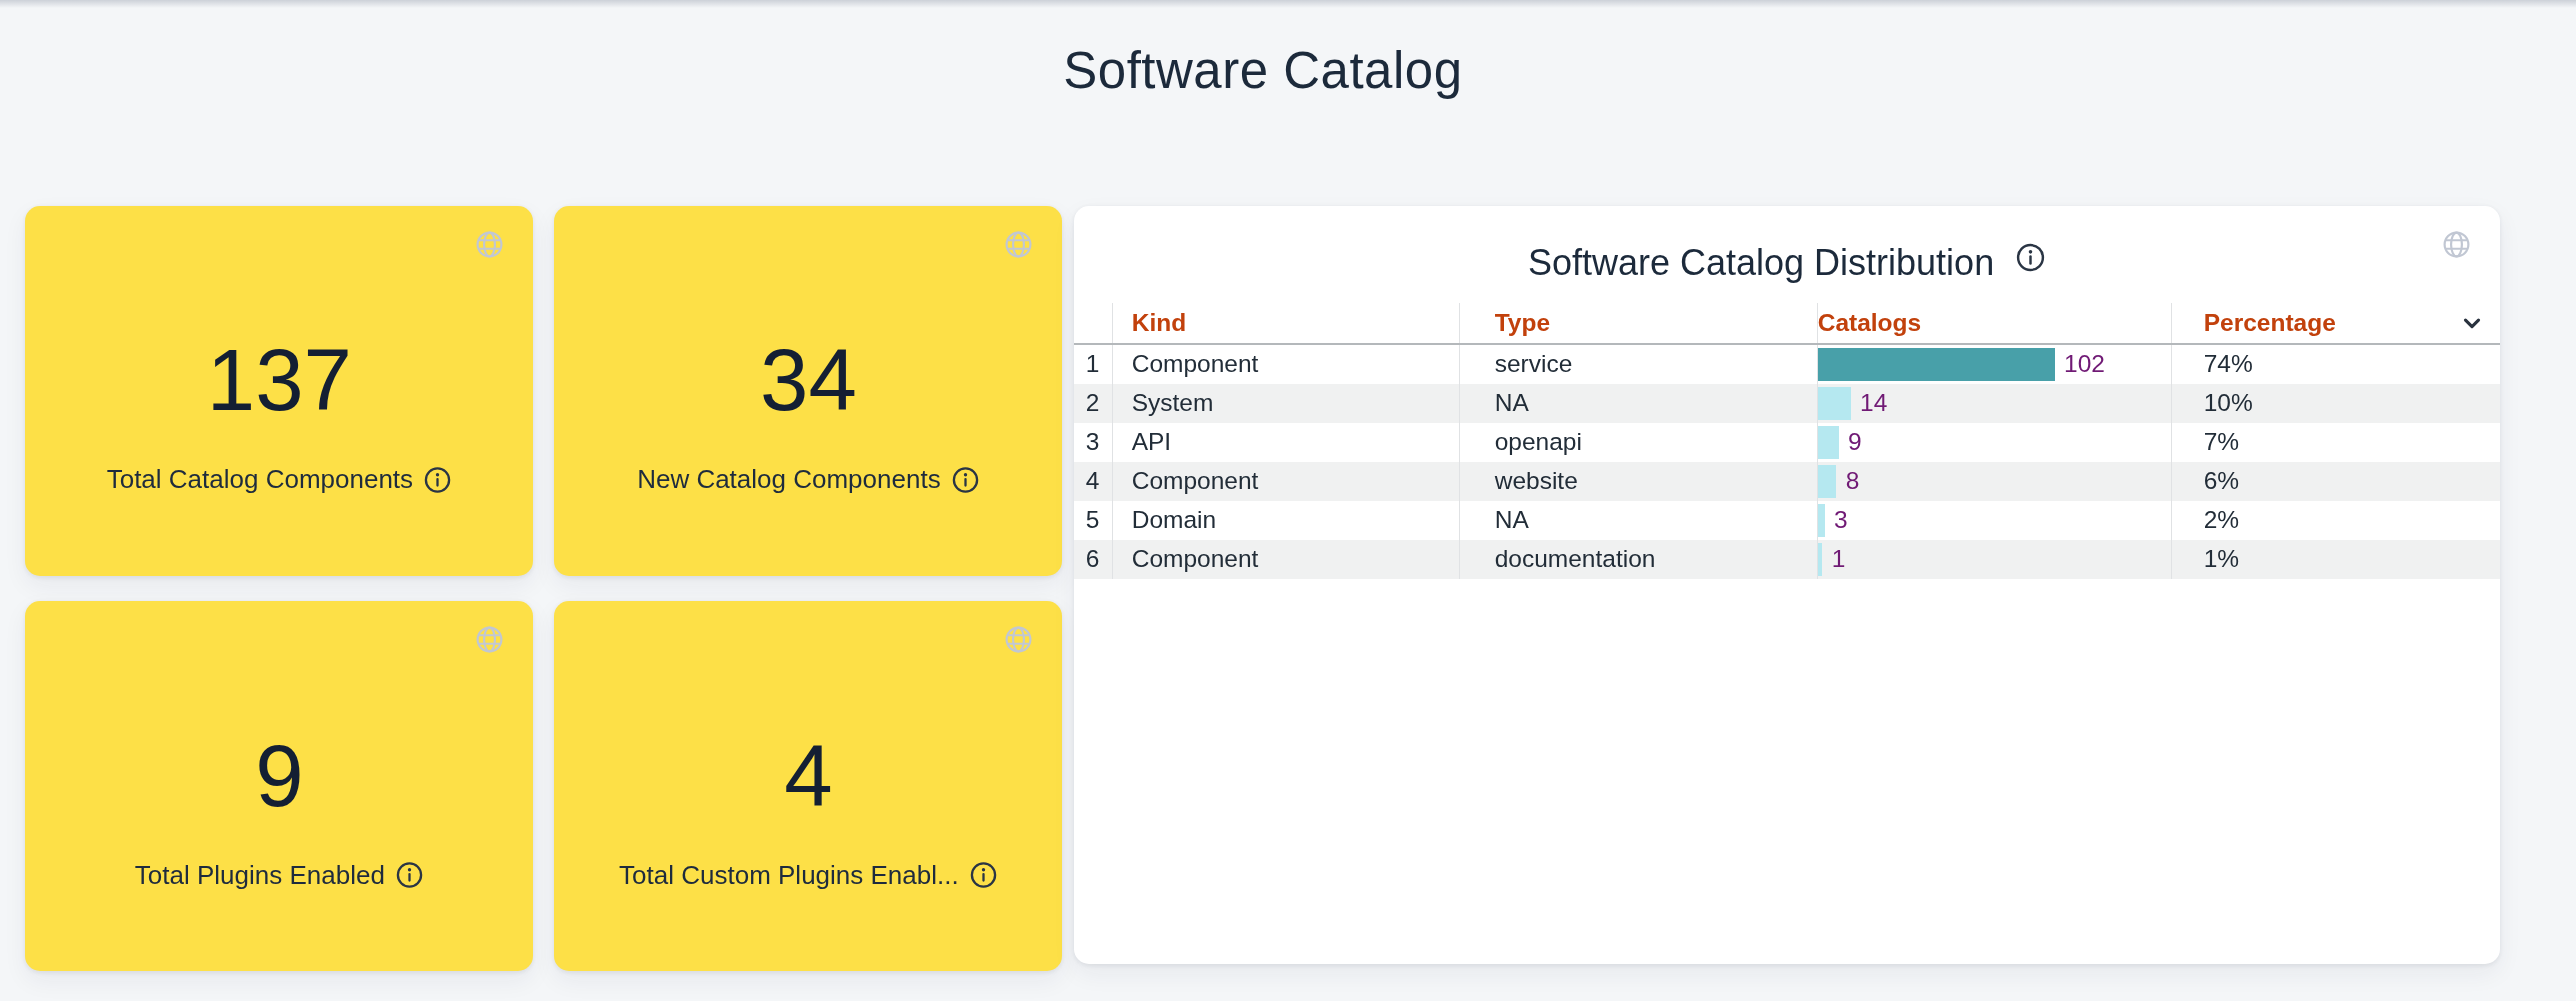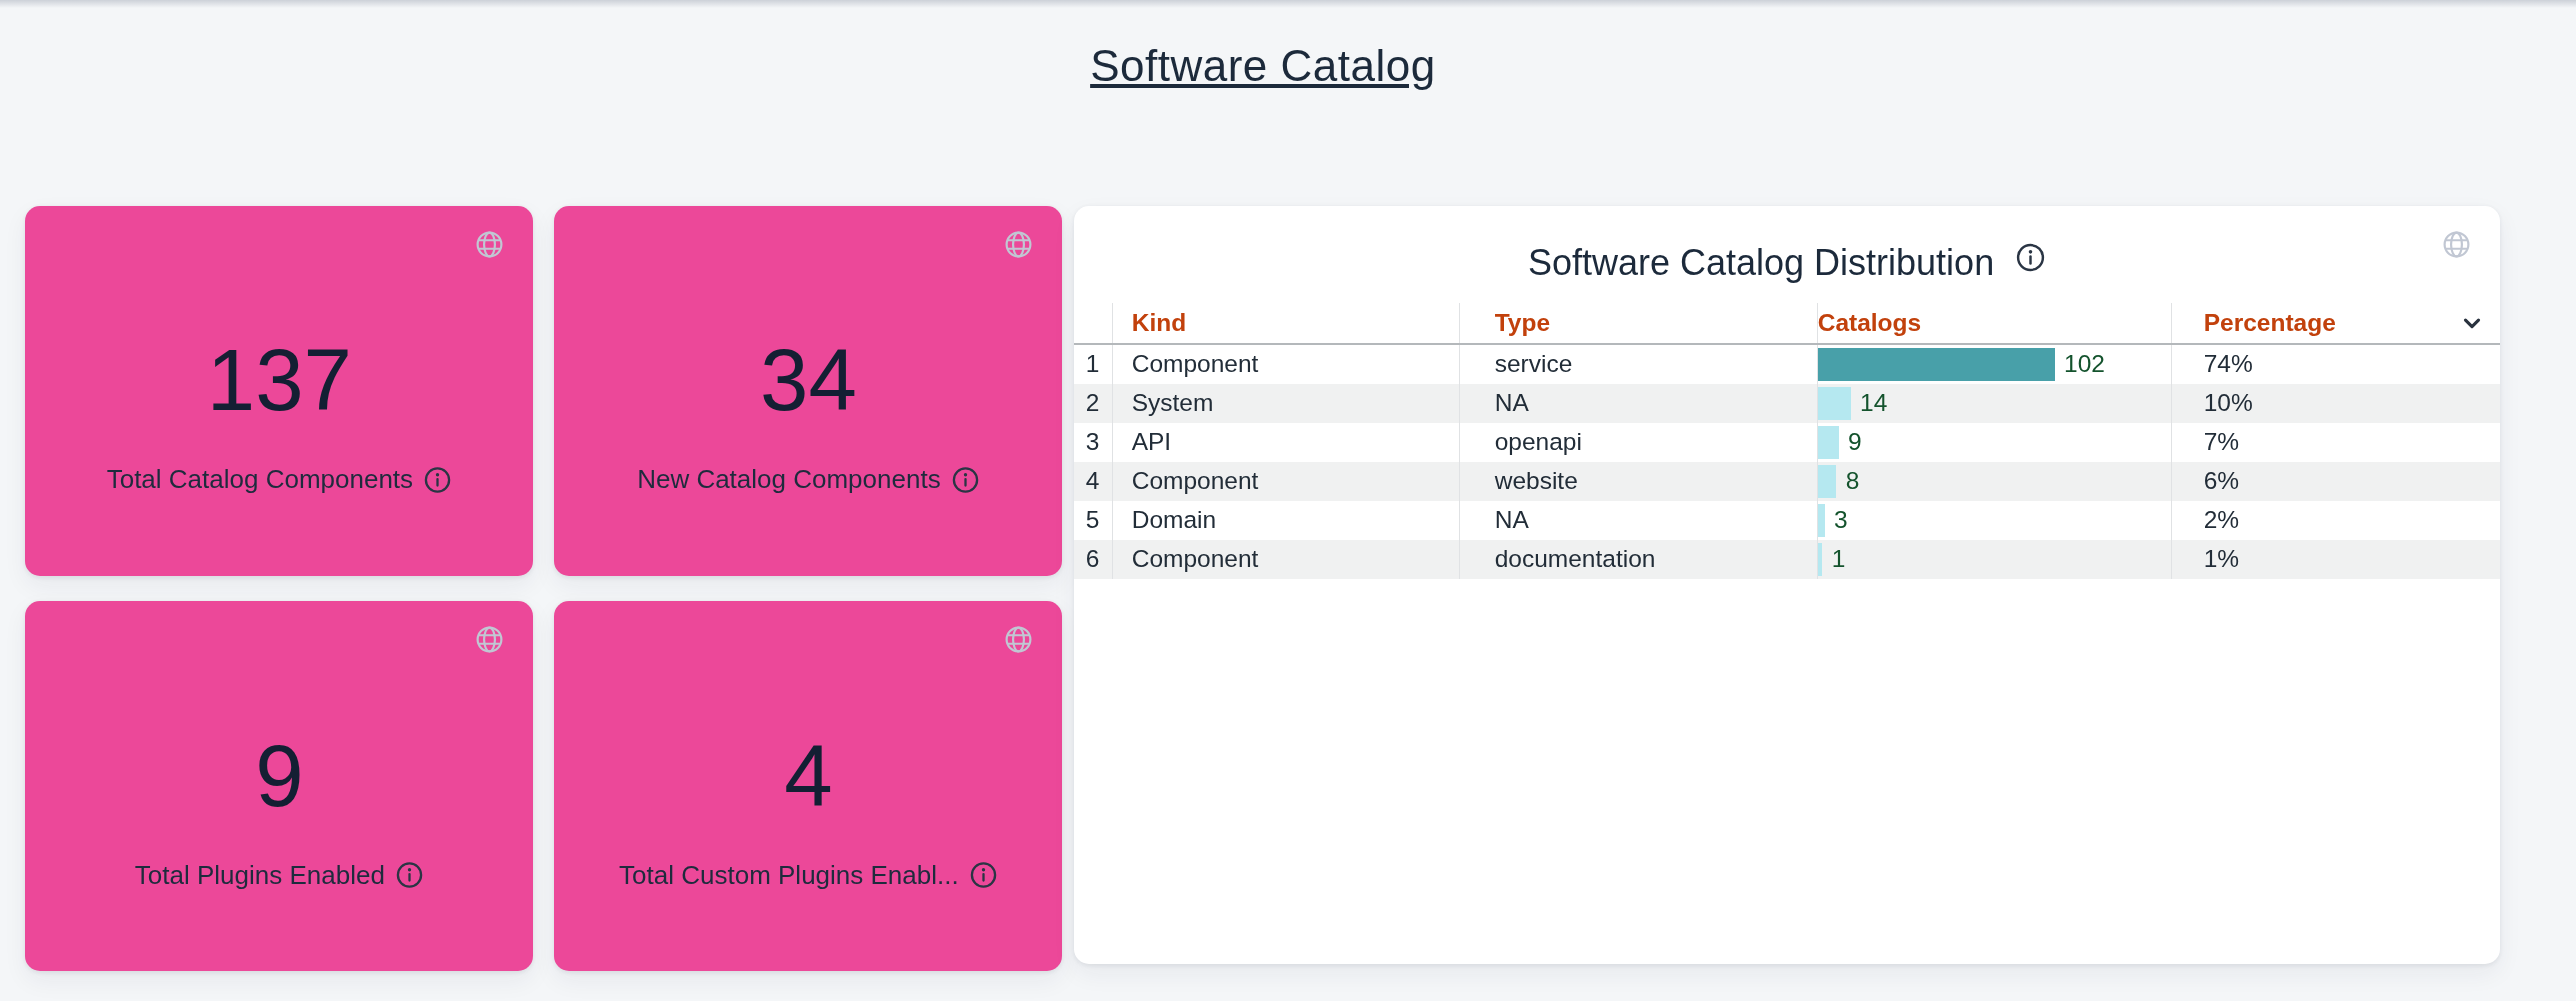--- a/index.html
+++ b/index.html
@@ -10,37 +10,36 @@
     -webkit-font-smoothing:antialiased;
   }
   .top-shade{
     position:absolute;top:0;left:0;width:2576px;height:7.5px;
     background:linear-gradient(180deg, rgba(140,148,164,0.38), rgba(140,148,164,0));
     pointer-events:none;
   }
   .page-title{
     margin:41px 0 0 25.4px;width:2475px;
     text-align:center;
-    font-size:44px;font-weight:500;letter-spacing:0.5px;
+    font-size:51px;font-weight:500;letter-spacing:0.5px;
     color:#1c2a3b;
-    text-decoration:underline;
   }
   .layout{
     position:absolute;top:206px;left:25.4px;width:2475px;
     display:flex;gap:11.3px;align-items:flex-start;
   }
   .cards-grid{
     display:grid;
     grid-template-columns:508px 508px;
     grid-auto-rows:370px;
     gap:25.4px 21px;
     flex:none;
   }
   .card{
-    background:#ec4899;border-radius:15px;position:relative;
+    background:#fde047;border-radius:15px;position:relative;
     box-shadow:0 1.9px 4.7px rgba(26,39,62,0.08), 0 9.4px 24.5px rgba(26,39,62,0.06);
     display:flex;flex-direction:column;align-items:center;justify-content:center;
   }
   .card-inner{display:flex;flex-direction:column;align-items:center;transform:translateY(24.5px)}
   .globe-btn{
     position:absolute;top:22.6px;right:28px;width:31px;height:31px;
     color:#c1c7d3;cursor:pointer;background:none;border:none;padding:0;
   }
   .globe-btn svg{width:100%;height:100%;display:block}
   .stat-value{
@@ -80,21 +79,21 @@
   .trow.striped{background:#f0f1f1}
   .trow{cursor:pointer}
   .c-num{width:38px;box-sizing:border-box;text-align:center;flex:none}
   .c-kind{width:347px;box-sizing:border-box;padding-left:19px;border-left:0.9px solid #e0e2e4;flex:none;align-self:stretch;display:flex;align-items:center}
   .c-type{width:358px;box-sizing:border-box;padding-left:35px;border-left:0.9px solid #e0e2e4;flex:none;align-self:stretch;display:flex;align-items:center}
   .c-cat{width:354px;box-sizing:border-box;border-left:0.9px solid #e0e2e4;flex:none;align-self:stretch;display:flex;align-items:center}
   .c-pct{flex:1;box-sizing:border-box;padding-left:32px;border-left:0.9px solid #e0e2e4;align-self:stretch;display:flex;align-items:center}
   .bar{height:33px;flex:none}
   .bar.first{background:#48a0a9}
   .bar.rest{background:#b5e8f0}
-  .bar-label{margin-left:9.4px;color:#14532d}
+  .bar-label{margin-left:9.4px;color:#701a75}
   .sort-chevron{
     position:absolute;right:15px;top:50%;transform:translateY(-50%);
     width:26px;height:26px;color:#29323e;cursor:pointer;
   }
   .sort-chevron svg{width:100%;height:100%;display:block}
 </style>
 </head>
 <body>
 
 <div class="top-shade"></div>

